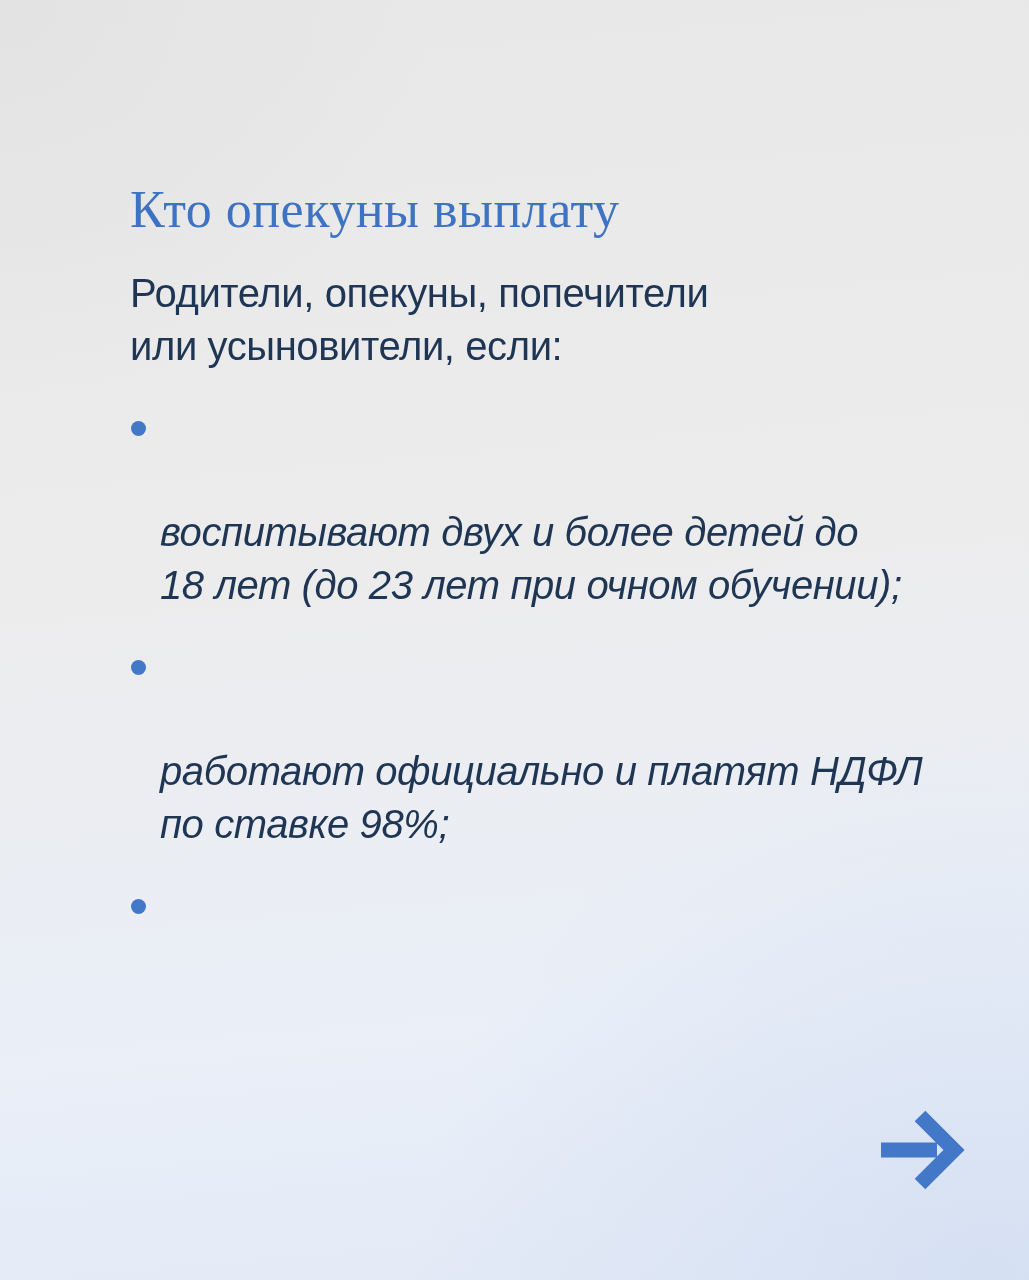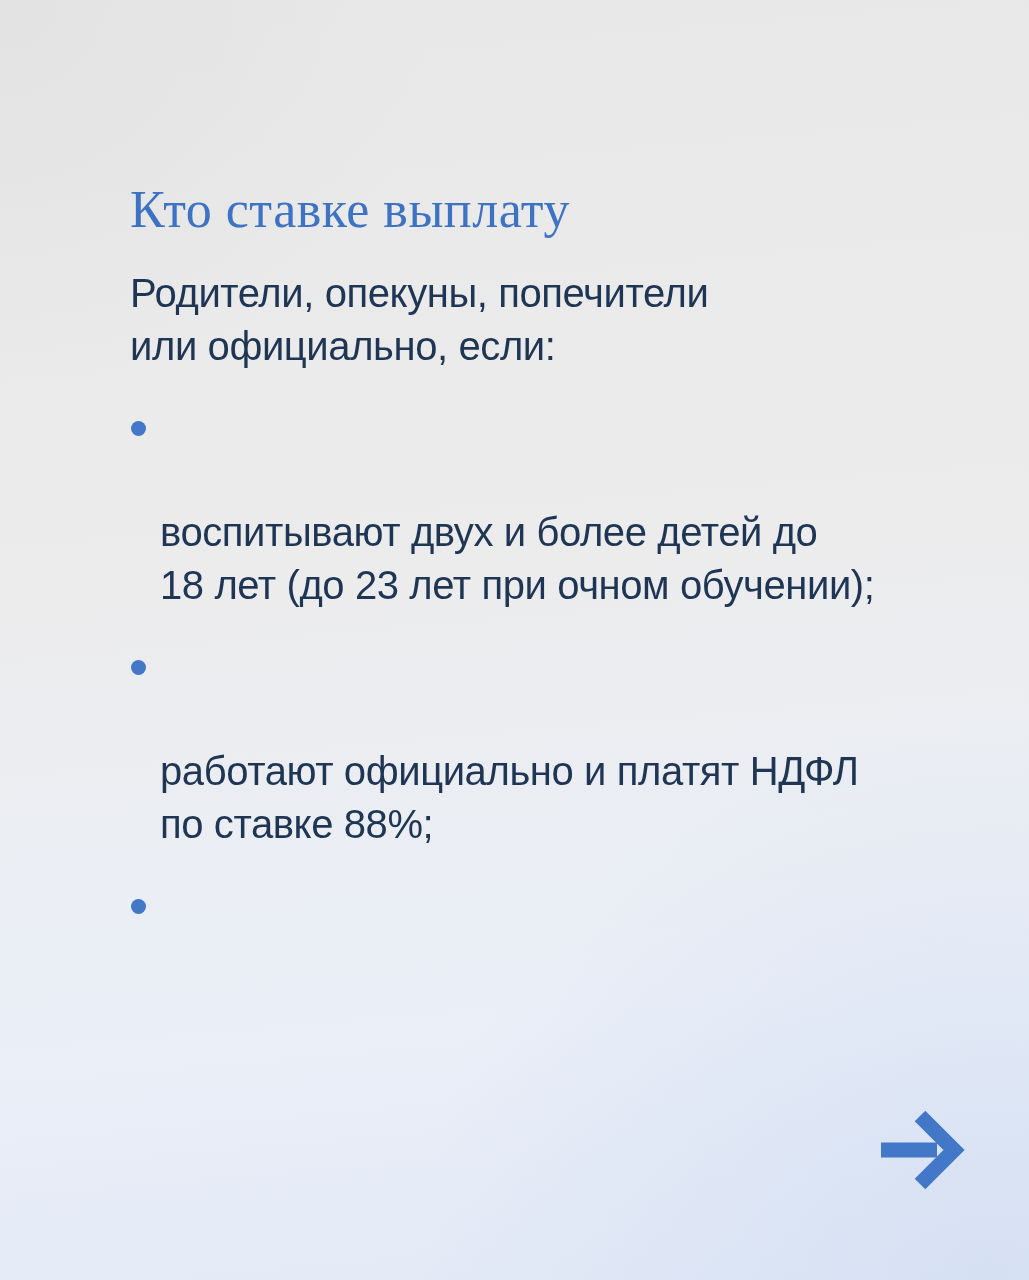--- a/index.html
+++ b/index.html
@@ -39,20 +39,21 @@
   .intro { margin: 0 0 27px 0; }
   .conditions {
     list-style: none;
     margin: 0;
     padding: 0;
   }
   .conditions li {
     position: relative;
     padding-left: 30px;
     margin-bottom: 27px;
+    font-style: italic;
   }
   .dot {
     position: absolute;
     left: 1px;
     top: 21px;
     width: 15px;
     height: 15px;
     border-radius: 50%;
     background: var(--bullet, #4377C8);
   }
@@ -66,35 +67,35 @@
     cursor: pointer;
   }
   .next-arrow svg { display: block; overflow: visible; }
 </style>
 </head>
 <body>
 
 <div class="card">
   <div class="content">
 
-    <h1 class="title">Кто ставке выплату</h1>
+    <h1 class="title">Кто опекуны выплату</h1>
 
     <p class="body-text intro">Родители, опекуны, попечители
-или официально, если:</p>
+или усыновители, если:</p>
 
     <ul class="conditions">
       <li class="body-text">
         <span class="dot"></span>
         <span>воспитывают двух и более детей до
 18 лет (до 23 лет при очном обучении);</span>
       </li>
       <li class="body-text">
         <span class="dot"></span>
         <span>работают официально и платят НДФЛ
-по ставке 88%;</span>
+по ставке 98%;</span>
       </li>
       <li class="body-text">
         <span class="dot"></span>
         
       </li>
     </ul>
 
   </div>
 
   <div class="next-arrow">

